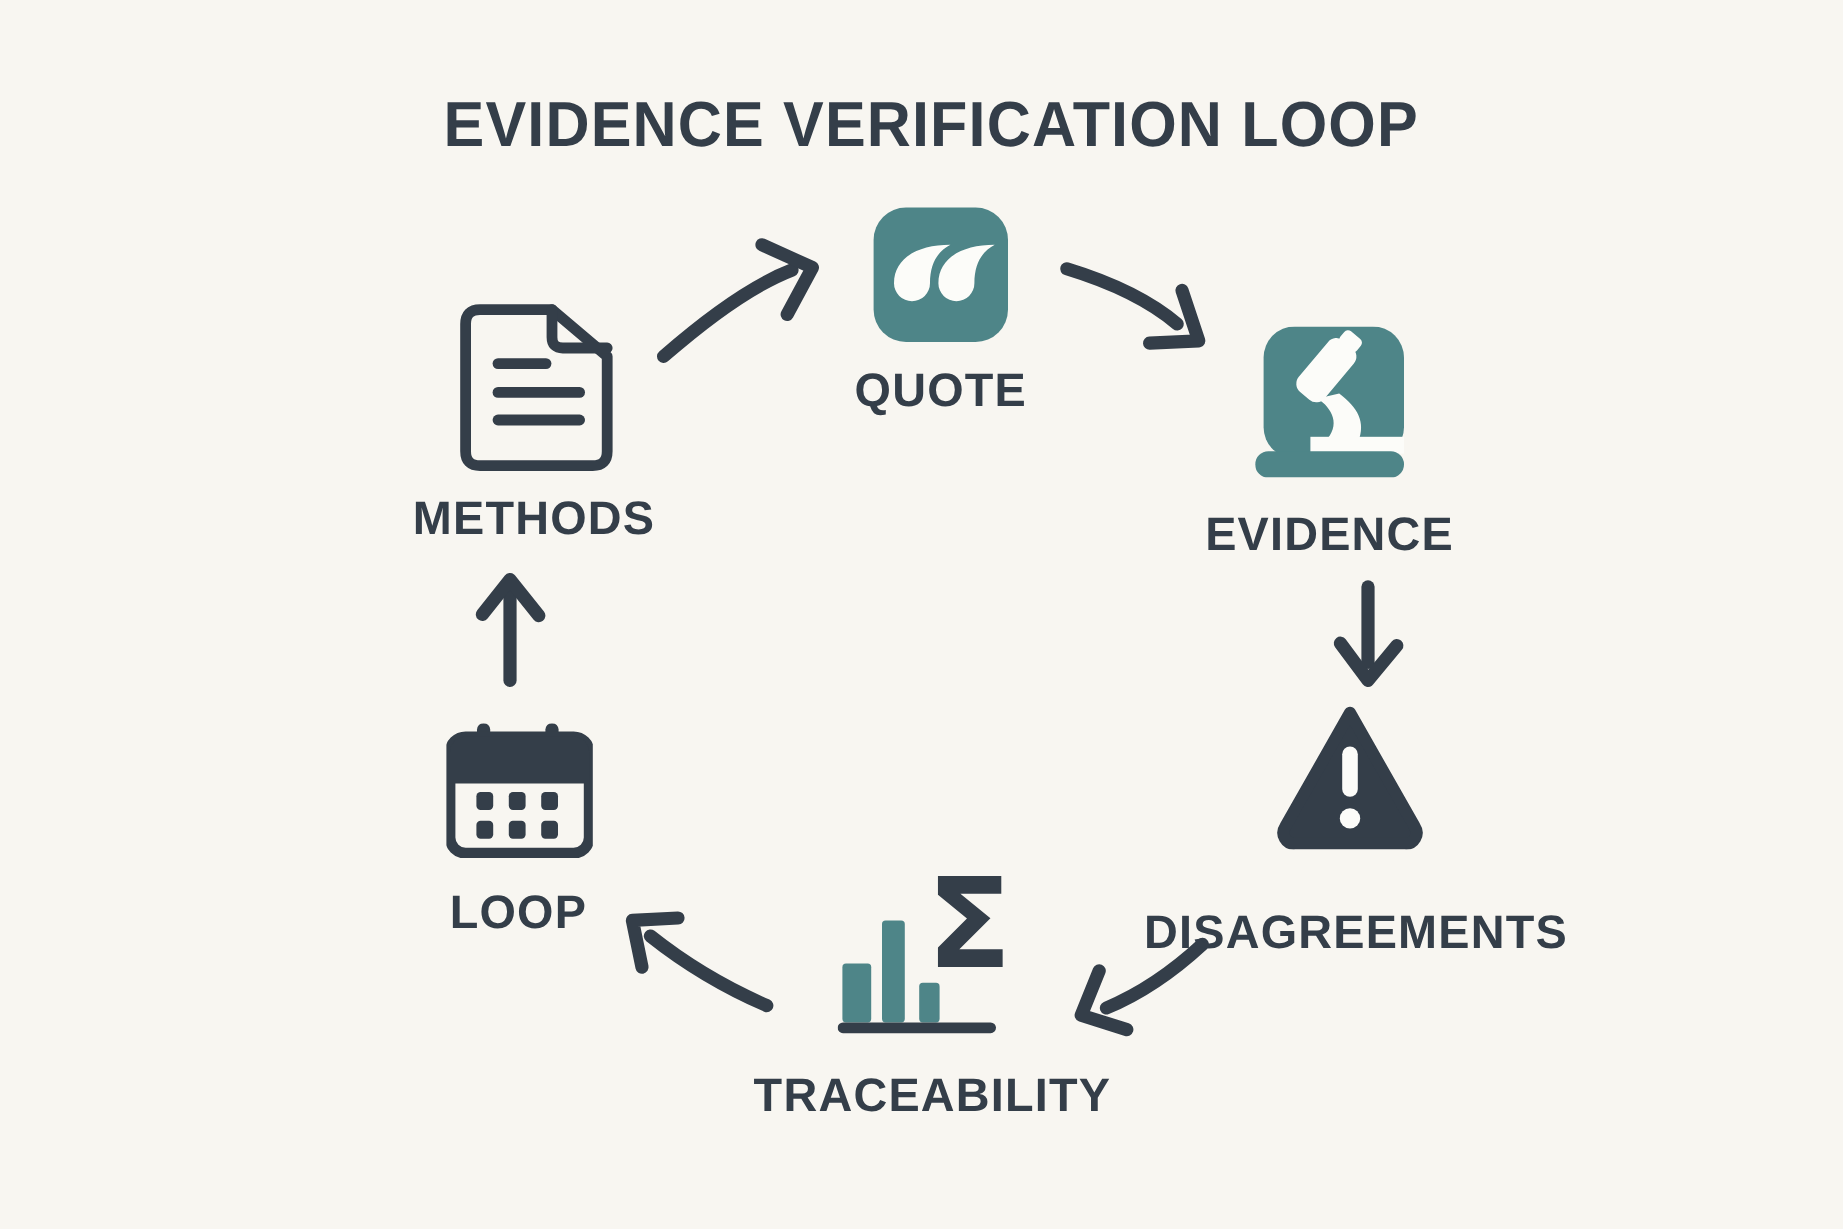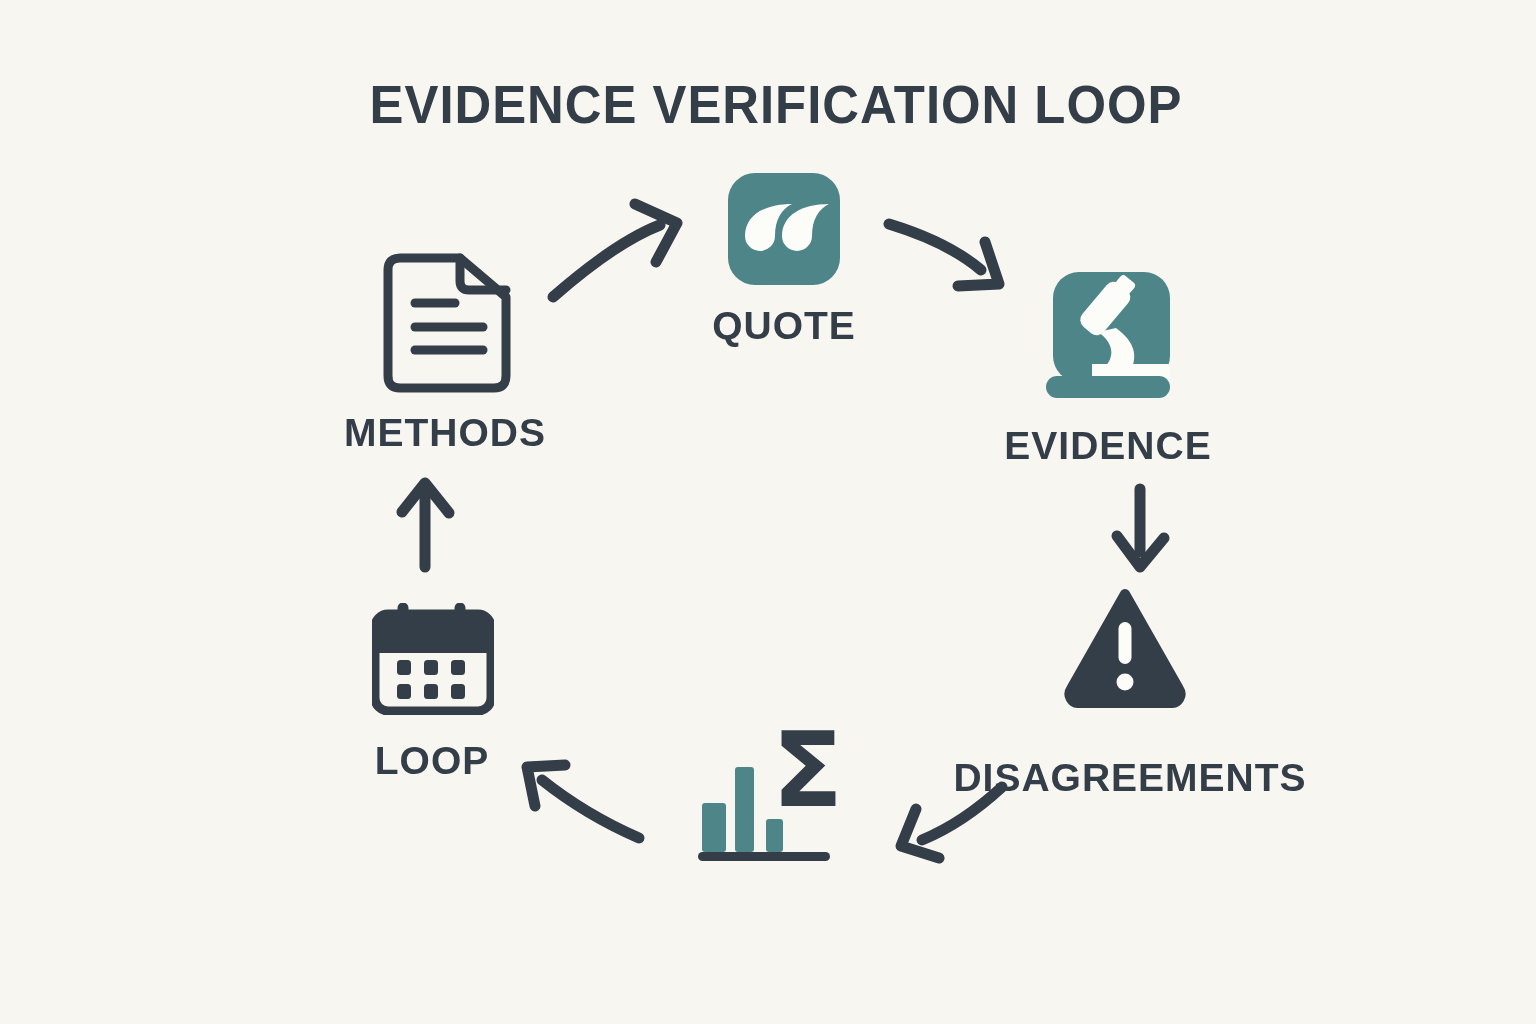--- a/index.html
+++ b/index.html
@@ -128,20 +128,21 @@
   </svg>
   <div class="node-label" style="left:1110px;top:758px;">DISAGREEMENTS</div>
 
   <svg class="icon" style="left:678px;top:726px;width:145px;height:136px;" viewBox="0 0 145 136">
     <rect class="fill-teal" x="4" y="77" width="24" height="49" rx="3"></rect>
     <rect class="fill-teal" x="37" y="41" width="19" height="85" rx="3"></rect>
     <rect class="fill-teal" x="68" y="93" width="17" height="33" rx="3"></rect>
     <rect class="fill-ink" x="0" y="126" width="132" height="9" rx="4.5"></rect>
     <text x="74" y="80" font-family="DejaVu Sans, sans-serif" font-weight="bold" font-size="104" fill="var(--ink)">Σ</text>
   </svg>
+  <div class="node-label" style="left:757px;top:894px;">TRACEABILITY</div>
 
   <svg class="icon" style="left:352px;top:603px;width:122px;height:112px;" viewBox="0 0 122 112">
     <path class="stroke-ink" style="stroke-width:11" d="M31 5 V16"></path>
     <path class="stroke-ink" style="stroke-width:11" d="M88 5 V16"></path>
     <rect class="stroke-ink" x="3" y="11" width="116" height="97" rx="13"></rect>
     <path class="fill-ink" d="M16 11 H106 A13 13 0 0 1 119 24 V50 H3 V24 A13 13 0 0 1 16 11 Z"></path>
     <rect class="fill-ink" x="25" y="57" width="14" height="15" rx="3.5"></rect>
     <rect class="fill-ink" x="52" y="57" width="14" height="15" rx="3.5"></rect>
     <rect class="fill-ink" x="79" y="57" width="14" height="15" rx="3.5"></rect>
     <rect class="fill-ink" x="25" y="81" width="14" height="15" rx="3.5"></rect>

